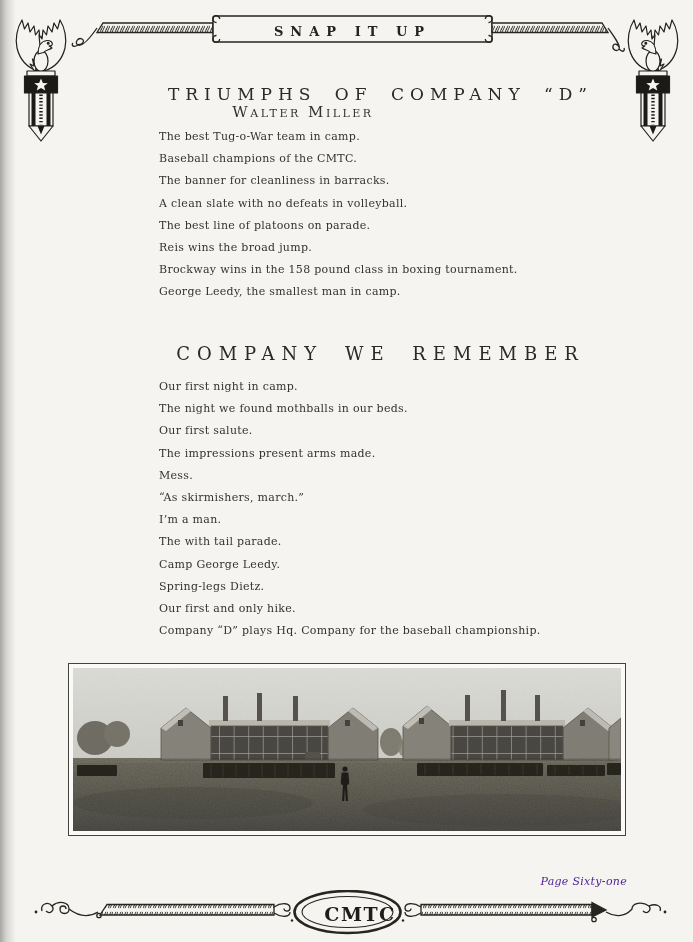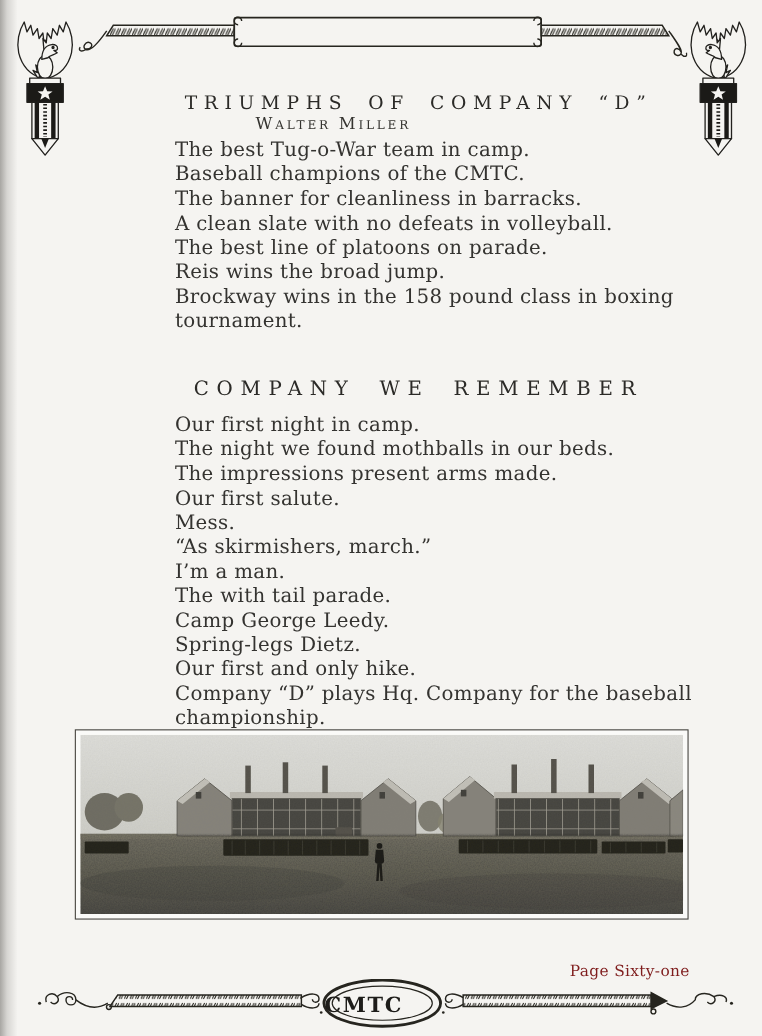--- a/index.html
+++ b/index.html
@@ -25,35 +25,35 @@
     position:absolute;left:0;width:693px;text-align:center;
     font-size:17px;letter-spacing:6px;word-spacing:7px;color:#2b2a27;white-space:nowrap;padding-left:34px;
   }
   .title-1{top:84px;}
   .title-2{top:343px;font-size:18px;letter-spacing:7px;word-spacing:9px;}
   .byline{
     position:absolute;left:0;top:103px;width:606px;text-align:center;
     font-variant:small-caps;font-size:15px;letter-spacing:2.5px;color:#34332f;
   }
   .list{position:absolute;left:159px;margin:0;padding:0;list-style:none;
-    font-size:18px;letter-spacing:.3px;line-height:22.2px;color:#343330;}
+    font-size:11px;letter-spacing:.3px;line-height:22.2px;color:#343330;}
   .list-1{top:126px;}
   .list-2{top:376px;}
   .photo-frame{
     position:absolute;left:68px;top:663px;width:548px;height:163px;
     border:1px solid #45433e;padding:4px;background:#fafaf8;
   }
   .photo-frame svg{display:block;}
   .page-number{
-    position:absolute;top:875px;right:66px;font-size:14px;
-    letter-spacing:.3px;color:#7f1d1d;
+    position:absolute;top:875px;right:66px;font-style:italic;font-size:11px;
+    letter-spacing:.3px;color:#4c1d95;
   }
   .cmtc-label{
     position:absolute;left:295px;top:901px;width:106px;height:26px;line-height:26px;
-    text-align:left;font-size:19px;font-weight:600;letter-spacing:1.5px;color:#1e1d1a;
+    text-align:center;font-size:19px;font-weight:600;letter-spacing:1.5px;color:#1e1d1a;padding-left:12px;
   }
 </style>
 </head>
 <body>
 
 <div class="page">
   <div class="gutter-shadow"></div>
 
   <svg class="banner-svg" style="left:70px;top:14px;" width="555" height="50" viewBox="0 0 555 50">
     <defs>
@@ -75,20 +75,21 @@
       <path d="M146.5,21.5 a3.4,3.4 0 1,0 3.2,3.4"></path>
       <path d="M418.5,8.5 a3.4,3.4 0 1,0 -3.2,-3.4"></path>
       <path d="M418.5,21.5 a3.4,3.4 0 1,1 -3.2,3.4"></path>
 
       <polygon points="422,9 532,9 538,18.5 422,18.5" fill="url(#railpat)"></polygon>
 
       <path d="M538,14 C545,24 551,32 549,35 C547,38 542,36 543,32 C544,29 548,30 549,33"></path>
       <path d="M549,35 C553,39 555,37 554,34"></path>
     </g>
   </svg>
+  <div class="banner-title">SNAP IT UP</div>
 
   <svg class="eagle left" width="64" height="128" viewBox="0 0 64 128">
     <g stroke="#22211e" stroke-width="1.2" fill="#f5f4f1" stroke-linejoin="round">
 
       <path d="M29,56 C19,53 11,45 8,33 C6,24 8,13 13,5 L15.5,14 L19,8 L21,17 L25,11 L26.5,20 L30,15 L31,24 L34,20 L33,31 L34,42 Z"></path>
       <path d="M35,56 C45,53 53,45 56,33 C58,24 56,13 51,5 L48.5,14 L45,8 L43,17 L39,11 L37.5,20 L34,15 L33,24 L30,20 L31,31 L30,42 Z"></path>
 
       <path d="M26,57 L21,49 L25,51 L23.5,44 L28,49 L30,43 Z"></path>
 
       <ellipse cx="32" cy="46" rx="7" ry="10.5"></ellipse>
@@ -133,28 +134,29 @@
   <div class="main-title title-1">TRIUMPHS OF COMPANY “D”</div>
   <div class="byline">Walter Miller</div>
   <ul class="list list-1">
     <li>The best Tug-o-War team in camp.</li>
     <li>Baseball champions of the CMTC.</li>
     <li>The banner for cleanliness in barracks.</li>
     <li>A clean slate with no defeats in volleyball.</li>
     <li>The best line of platoons on parade.</li>
     <li>Reis wins the broad jump.</li>
     <li>Brockway wins in the 158 pound class in boxing tournament.</li>
+    <li>George Leedy, the smallest man in camp.</li>
   </ul>
 
   <div class="main-title title-2">COMPANY WE REMEMBER</div>
   <ul class="list list-2">
     <li>Our first night in camp.</li>
     <li>The night we found mothballs in our beds.</li>
+    <li>Our first salute.</li>
     <li>The impressions present arms made.</li>
-    <li>Our first salute.</li>
     <li>Mess.</li>
     <li>“As skirmishers, march.”</li>
     <li>I’m a man.</li>
     <li>The with tail parade.</li>
     <li>Camp George Leedy.</li>
     <li>Spring-legs Dietz.</li>
     <li>Our first and only hike.</li>
     <li>Company “D” plays Hq. Company for the baseball championship.</li>
   </ul>
 

